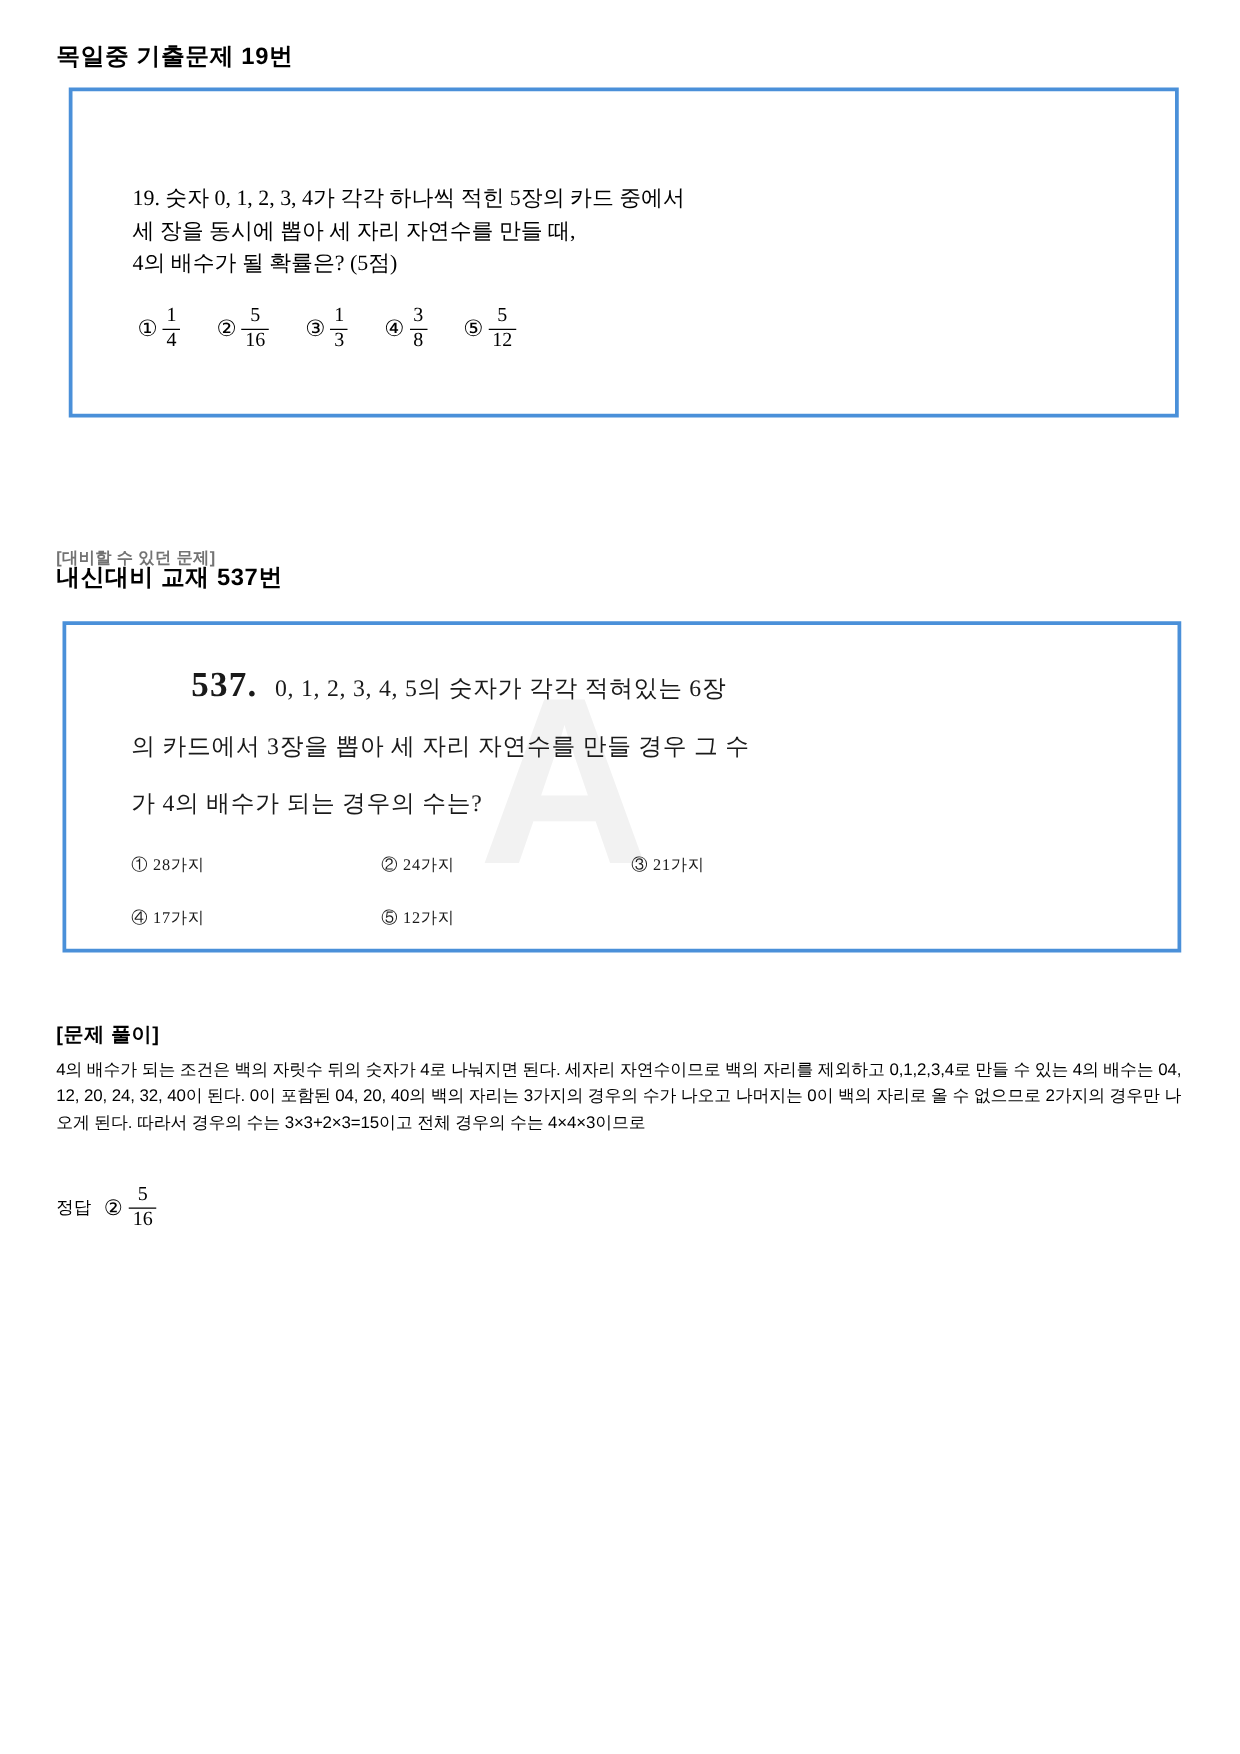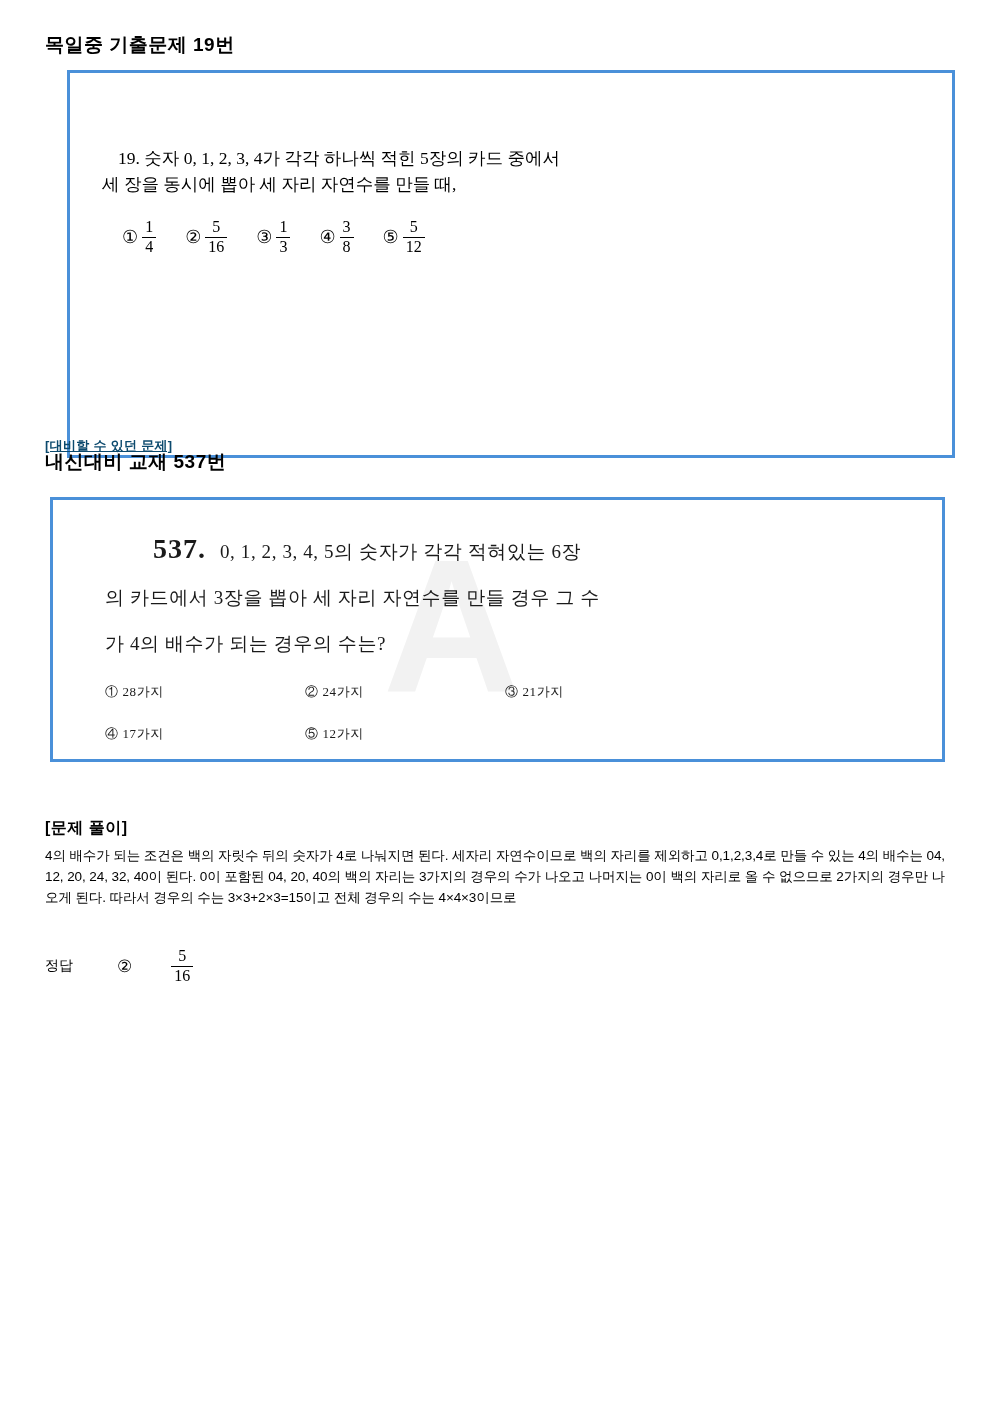--- a/index.html
+++ b/index.html
@@ -27,23 +27,22 @@
     font-family: "Liberation Sans", sans-serif;
     font-weight: bold;
     font-size: 19px;
     letter-spacing: 0.5px;
     color: #000;
   }
   .label-blue {
     font-family: "Liberation Sans", sans-serif;
     font-weight: bold;
     font-size: 13px;
-    color: #0c4a6e;
+    color: #737373;
     letter-spacing: 0.3px;
-    text-decoration: underline;
   }
 
   
   .blue-box {
     border: 3px solid #4a90d9;
     background: #ffffff;
     box-sizing: border-box;
   }
 
   
@@ -162,25 +161,26 @@
     font-size: 14px;
   }
 </style>
 </head>
 <body>
 
 <div class="page">
 
   <div style="position:absolute; left:45px; top:32px;text-align:center;" class="title-bold">목일중 기출문제 19번</div>
 
-  <div class="blue-box" style="position:absolute; left:67px; top:70px; width:888px; height:388px;padding-left:44px;">
+  <div class="blue-box" style="position:absolute; left:55px; top:70px; width:888px; height:264px;padding-left:44px;">
 
     <div style="position:absolute; left:0; top:0; width:100%; padding:72px 0 0 0;">
       <div class="q-text" style="margin-left:48px;">19. 숫자 0, 1, 2, 3, 4가 각각 하나씩 적힌 5장의 카드 중에서</div>
-      <div class="q-text" style="margin-left:32px;">세 장을 동시에 뽑아 세 자리 자연수를 만들 때,</div>
+      <div class="q-text" style="margin-left:48px;">세 장을 동시에 뽑아 세 자리 자연수를 만들 때,</div>
+      <div class="q-text" style="margin-left:48px;">4의 배수가 될 확률은? (5점)</div>
 
       <div class="choices-row" style="margin-left:52px;">
 
         <div class="choice">
           <span class="circnum">①</span>
           <span class="frac">
             <span class="num">1</span>
             <span class="den">4</span>
           </span>
         </div>
@@ -248,21 +248,21 @@
           <div class="scan-choice"></div>
         </div>
       </div>
     </div>
   </div>
 
   <div style="position:absolute; left:45px; top:818px;" class="sol-head">[문제 풀이]</div>
 
   <div style="position:absolute; left:45px; top:845px; width:900px;" class="sol-body">4의 배수가 되는 조건은 백의 자릿수 뒤의 숫자가 4로 나눠지면 된다. 세자리 자연수이므로 백의 자리를 제외하고 0,1,2,3,4로 만들 수 있는 4의 배수는 04, 12, 20, 24, 32, 40이 된다. 0이 포함된 04, 20, 40의 백의 자리는 3가지의 경우의 수가 나오고 나머지는 0이 백의 자리로 올 수 없으므로 2가지의 경우만 나오게 된다. 따라서 경우의 수는 3×3+2×3=15이고 전체 경우의 수는 4×4×3이므로</div>
 
-  <div style="position:absolute; left:45px; top:940px;gap:34px;" class="answer-row">
+  <div style="position:absolute; left:45px; top:940px;" class="answer-row">
     <span class="lbl">정답</span>
     <span style="margin-right:4px; font-size:17px;">②</span>
     <span class="frac" style="font-size:16px;">
       <span class="num">5</span>
       <span class="den">16</span>
     </span>
   </div>
 
 </div>
 

